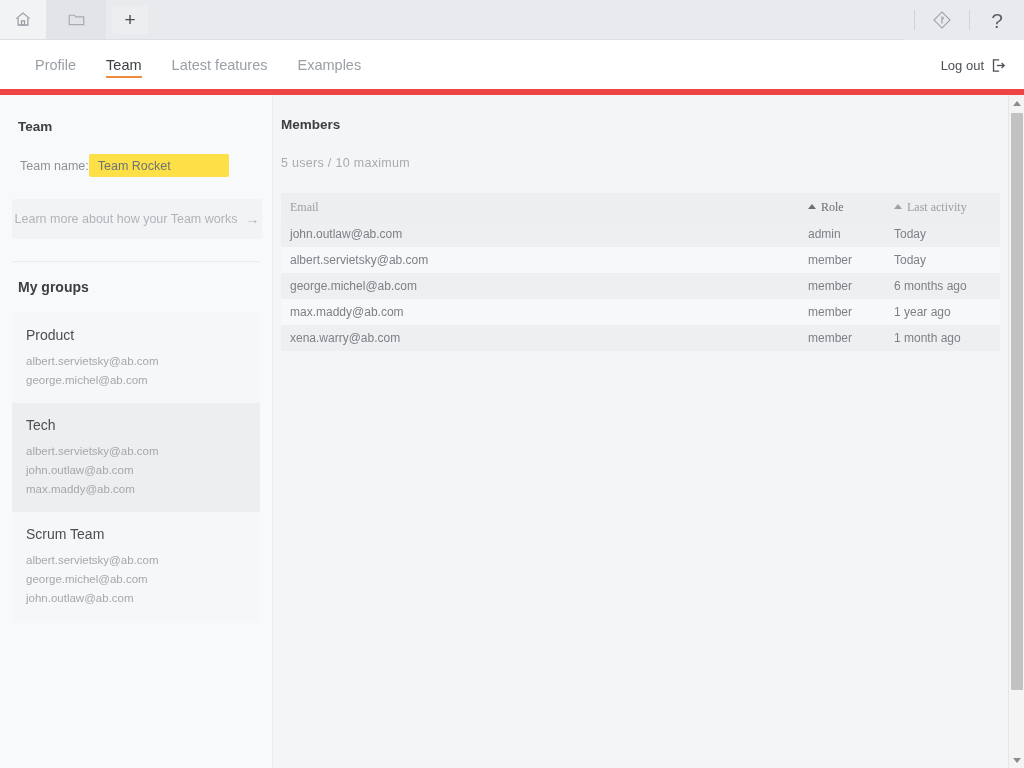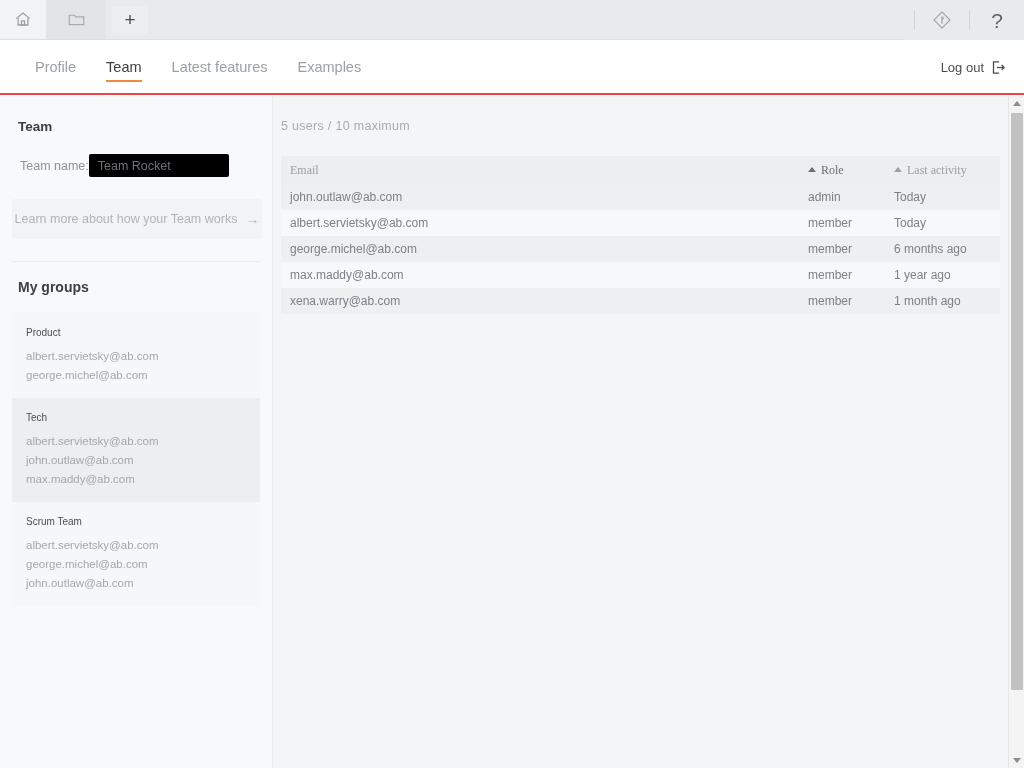--- a/index.html
+++ b/index.html
@@ -56,21 +56,21 @@
     width: 34px; height: 34px;
     display: flex; align-items: center; justify-content: center;
     color: #8a8d91;
   }
   .help-glyph { font-size: 21px; color: #5f6368; line-height: 1; }
 
   
   .app-header {
     height: 55px;
     background: #ffffff;
-    border-bottom: 2px solid #ef4444;
+    border-bottom: 6px solid #ef4444;
     display: flex; align-items: stretch;
     position: relative;
   }
   .nav-tabs {
     display: flex; align-items: stretch;
     padding-left: 20px;
   }
   .nav-tab {
     display: flex; align-items: center;
     padding: 0 15px;
@@ -113,21 +113,21 @@
     font-size: 13.5px; font-weight: bold; color: #3c4043;
     padding: 24px 0 0 18px;
   }
   .team-name-row {
     display: flex; align-items: center;
     padding: 20px 0 0 20px;
   }
   .team-name-label { font-size: 12.5px; color: #8e9297; }
   .team-name-input {
     width: 140px; height: 23px;
-    background: #000000;
+    background: #fde047;
     border: none; border-radius: 2px;
     font-family: "Liberation Sans", sans-serif;
     font-size: 12.5px; color: #6d7278;
     padding-left: 9px;
   }
   .learn-box {
     margin: 22px 10px 0 12px;
     height: 40px;
     background: #f2f3f5;
     border-radius: 3px;
@@ -143,21 +143,21 @@
   .groups-title {
     font-size: 14px; font-weight: bold; color: #3c4043;
     padding: 17px 0 0 18px;
   }
   .groups-list { margin: 18px 12px 0 12px; }
   .group-card {
     background: #f6f7f8;
     padding: 14px 0 13px 14px;
   }
   .group-card.alt { background: #eceef0; }
-  .group-name { font-size: 10px; color: #4a4e54; margin-bottom: 9px; }
+  .group-name { font-size: 14px; color: #4a4e54; margin-bottom: 9px; }
   .group-member {
     font-size: 11.5px; color: #a4a8ad; line-height: 19px;
   }
 
   
   .main {
     flex: 1;
     background: #f4f5f7;
     overflow: hidden;
     position: relative;
@@ -338,20 +338,21 @@
       <div class="group-card">
         <div class="group-name">Scrum Team</div>
         <div class="group-member">albert.servietsky@ab.com</div>
         <div class="group-member">george.michel@ab.com</div>
         <div class="group-member">john.outlaw@ab.com</div>
       </div>
     </div>
   </div>
 
   <div class="main">
+    <div class="main-title">Members</div>
     <div class="user-count">5 users / 10 maximum</div>
 
     <div class="table-wrap">
       <table class="members">
         <thead>
           <tr>
             <th class="col-email">
               <span>Email</span>
             </th>
             <th class="col-role">

